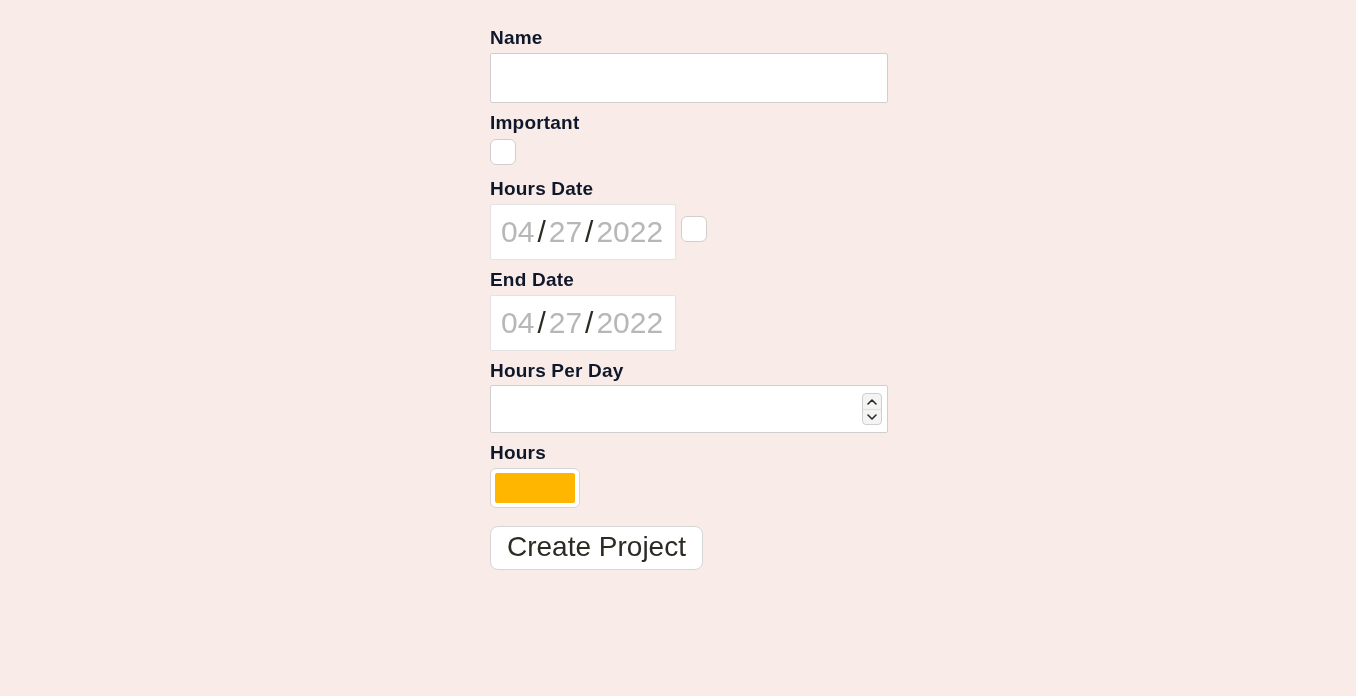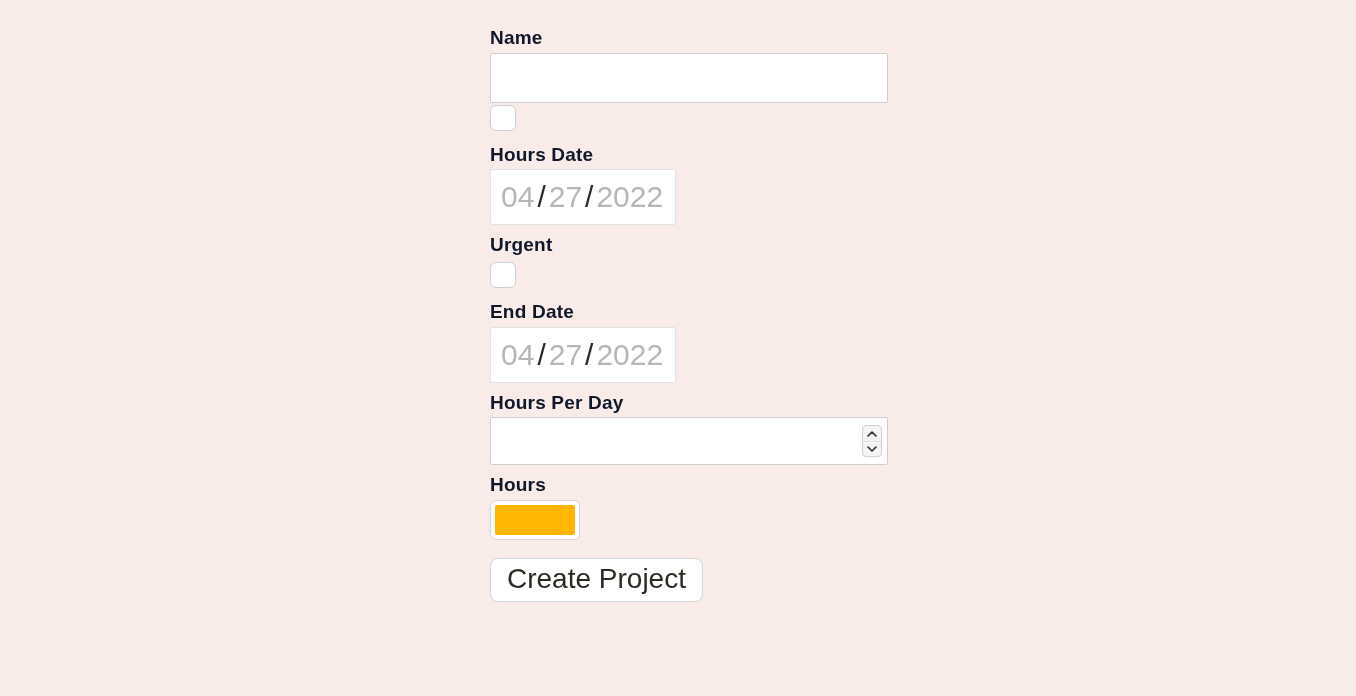--- a/index.html
+++ b/index.html
@@ -144,32 +144,32 @@
   }
 </style>
 </head>
 <body>
 
 <div class="form-wrap">
 
   <div class="field-label">Name</div>
   <input type="text" class="text-input" value="" style="">
 
+  <div class="field-label">Important</div>
   <input type="checkbox" class="checkbox-input" style="">
 
   <div class="field-label">Hours Date</div>
   <div class="date-input">
     <span class="date-seg">04</span>
     <span class="date-sep">/</span>
     <span class="date-seg">27</span>
     <span class="date-sep">/</span>
     <span class="date-seg">2022</span>
   </div>
 
-  <div class="field-label">Urgent</div>
   <input type="checkbox" class="checkbox-input" style="">
 
   <div class="field-label">End Date</div>
   <div class="date-input">
     <span class="date-seg">04</span>
     <span class="date-sep">/</span>
     <span class="date-seg">27</span>
     <span class="date-sep">/</span>
     <span class="date-seg">2022</span>
   </div>

